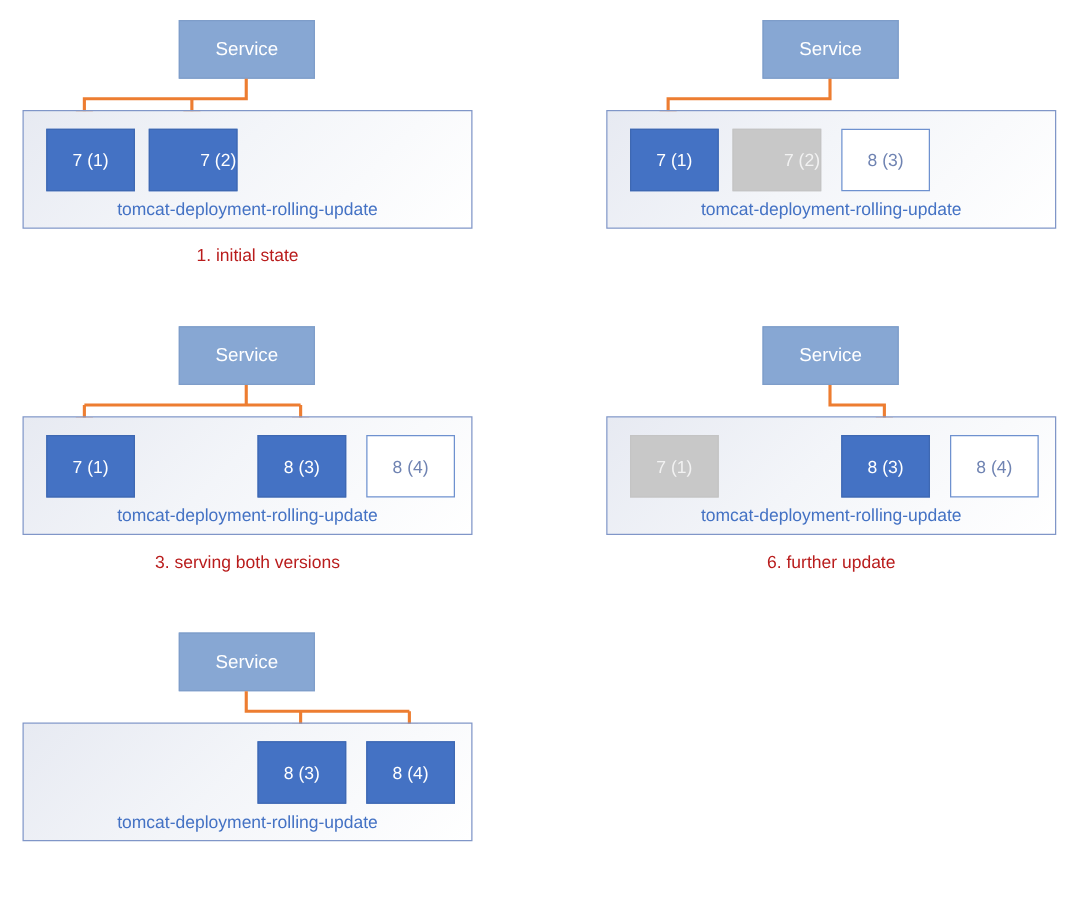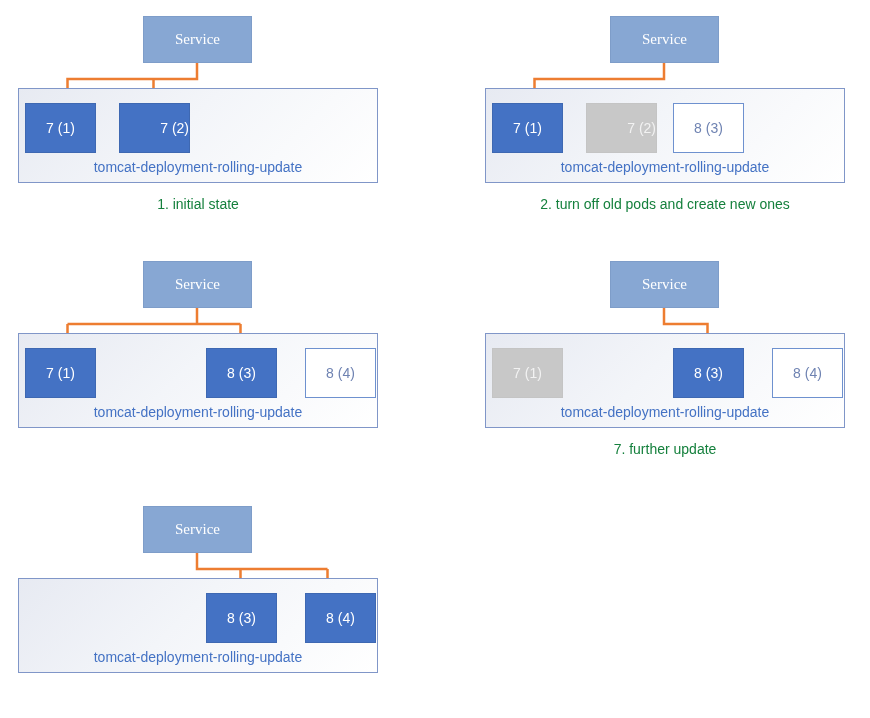--- a/index.html
+++ b/index.html
@@ -13,53 +13,53 @@
   .panel.p2 { left: 467; top: 0;   }
   .panel.p3 { left: 0;   top: 245px; }
   .panel.p4 { left: 467px; top: 245px; }
   .panel.p5 { left: 0;   top: 490px; }
   .panel.p2, .panel.p4 { left: 467px; }
 
   .service {
     position: absolute; left: 143px; top: 16px; width: 109px; height: 47px;
     background: #87a7d3; border: 1px solid #7e9dc9;
     display: flex; align-items: center; justify-content: center;
-    color: #ffffff; font-size: 15px; font-family: Liberation Serif, serif;
+    color: #ffffff; font-size: 15px;
   }
 
   .arrows { position: absolute; left: 0; top: 0; width: 435px; height: 235px; pointer-events: none; }
 
   .deployment {
     position: absolute; left: 18px; top: 88px; width: 360px; height: 95px;
     border: 1px solid #8096c8;
     background: linear-gradient(135deg, #e7eaf2 0%, #f3f5f9 45%, #ffffff 100%);
   }
 
   .pod {
     position: absolute; top: 14px; width: 71px; height: 50px;
     display: flex; align-items: center; justify-content: center;
     font-size: 14px;
   }
-  .pod.slot-a { left: 6px; text-align: right; }
+  .pod.slot-a { left: 18px; text-align: right; }
   .pod.slot-b { left: 100px; justify-content: flex-end; }
   .pod.slot-c { left: 187px; }
-  .pod.slot-d { left: 274px; margin-left: 12px; }
+  .pod.slot-d { left: 274px; }
 
   .pod.active   { background: #4472c4; border: 1px solid #3e68b2; color: #ffffff; }
   .pod.inactive { background: #c8c8c8; border: 1px solid #c4c4c4; color: #f2f2f2; }
   .pod.new      { background: #ffffff; border: 1.5px solid #6e91cf; color: #6f83b2; }
 
   .deployment-label {
     position: absolute; left: 0; bottom: 7px; width: 100%;
     text-align: center; color: #4472c4; font-size: 14px; margin-top: 17px;
   }
 
   .caption {
     position: absolute; left: 18px; top: 196px; width: 360px;
-    text-align: center; color: #15803d; font-size: 14px;
+    text-align: center; color: #b91c1c; font-size: 14px;
   }
 </style>
 </head>
 <body>
 
 <div class="canvas">
 
   <section class="panel p1">
     <div class="service">
       <span>Service</span>
@@ -94,21 +94,20 @@
         <span>7 (1)</span>
       </div>
       <div class="pod slot-b inactive">
         <span>7 (2)</span>
       </div>
       <div class="pod slot-c new">
         <span>8 (3)</span>
       </div>
       <div class="deployment-label">tomcat-deployment-rolling-update</div>
     </div>
-    <div class="caption">2. turn off old pods and create new ones</div>
   </section>
 
   <section class="panel p3">
     <div class="service">
       <span>Service</span>
     </div>
     <svg class="arrows" viewBox="0 0 435 235">
       <path d="M197,63 V79 M67.5,79 H240.5 M67.5,79 V90 M240.5,79 V90" fill="none" stroke="#ed7d31" stroke-width="2.5"></path>
       <polygon points="60.5,89 74.5,89 67.5,101" fill="#ed7d31"></polygon>
       <polygon points="233.5,89 247.5,89 240.5,101" fill="#ed7d31"></polygon>
@@ -118,20 +117,21 @@
         <span>7 (1)</span>
       </div>
       <div class="pod slot-c active">
         <span>8 (3)</span>
       </div>
       <div class="pod slot-d new">
         <span>8 (4)</span>
       </div>
       <div class="deployment-label">tomcat-deployment-rolling-update</div>
     </div>
+    <div class="caption">3. serving both versions</div>
   </section>
 
   <section class="panel p4">
     <div class="service">
       <span>Service</span>
     </div>
     <svg class="arrows" viewBox="0 0 435 235">
       <path d="M197,63 V79 H240.5 V90" fill="none" stroke="#ed7d31" stroke-width="2.5"></path>
       <polygon points="233.5,89 247.5,89 240.5,101" fill="#ed7d31"></polygon>
     </svg>
@@ -140,21 +140,21 @@
         <span>7 (1)</span>
       </div>
       <div class="pod slot-c active">
         <span>8 (3)</span>
       </div>
       <div class="pod slot-d new">
         <span>8 (4)</span>
       </div>
       <div class="deployment-label">tomcat-deployment-rolling-update</div>
     </div>
-    <div class="caption">7. further update</div>
+    <div class="caption">6. further update</div>
   </section>
 
   <section class="panel p5">
     <div class="service">
       <span>Service</span>
     </div>
     <svg class="arrows" viewBox="0 0 435 235">
       <path d="M197,63 V79 H327.5 M240.5,79 V90 M327.5,79 V90" fill="none" stroke="#ed7d31" stroke-width="2.5"></path>
       <polygon points="233.5,89 247.5,89 240.5,101" fill="#ed7d31"></polygon>
       <polygon points="320.5,89 334.5,89 327.5,101" fill="#ed7d31"></polygon>

